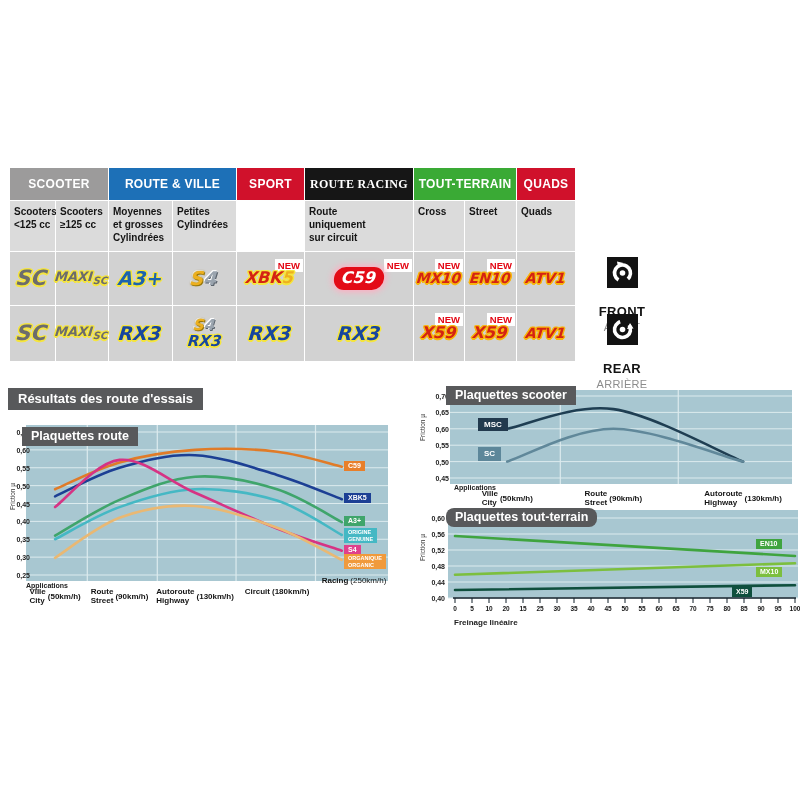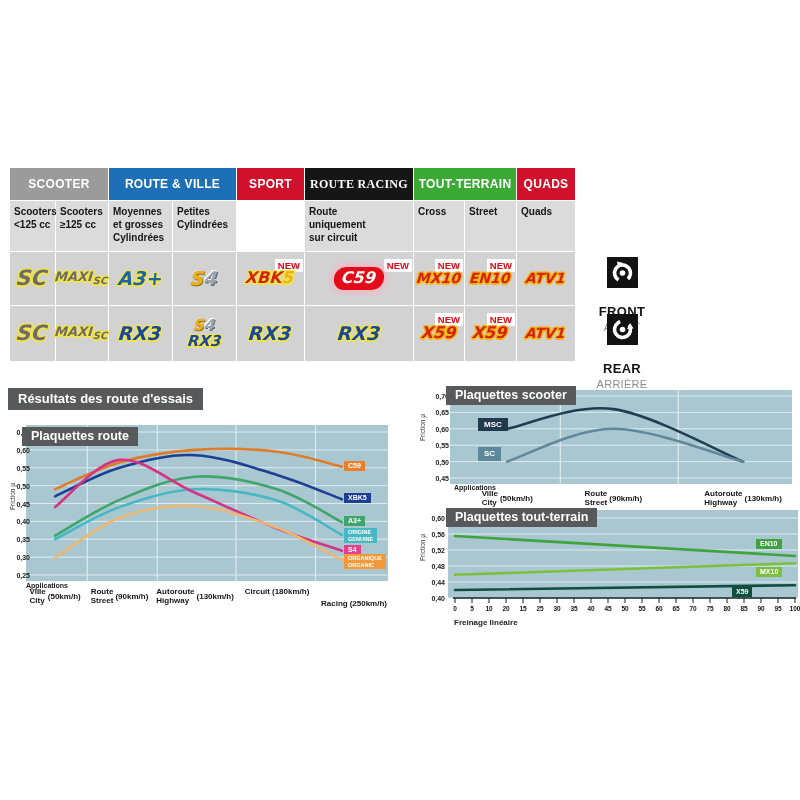--- a/index.html
+++ b/index.html
@@ -239,25 +239,25 @@
           <span>Highway</span>
         </div>
         <span style="font-weight: bold;">(130km/h)</span>
       </div>
       <div class="xcat" style="left: 269px; top: 164px;">
         <div class="stack">
           <span>Circuit</span>
         </div>
         <span style="font-weight: bold;">(180km/h)</span>
       </div>
-      <div class="xcat" style="left: 346px; top: 176px; align-items: flex-end;">
+      <div class="xcat" style="left: 346px; top: 153px; align-items: flex-end;">
         <div class="stack">
           <span>Racing</span>
         </div>
-        <span style="font-weight: bold;">(250km/h)</span>
+        <span style="font-weight: normal;">(250km/h)</span>
       </div>
       <div class="lgd" style="background: rgb(232, 127, 42); left: 336px; top: 37.6775px;">C59</div>
       <div class="lgd" style="background: rgb(28, 63, 148); left: 336px; top: 70.21px;">XBK5</div>
       <div class="lgd" style="background: rgb(63, 165, 107); left: 336px; top: 93.09px;">A3+</div>
       <div class="lgd small" style="background: rgb(69, 184, 196); left: 336px; top: 105.39px;">ORIGINE
 GENUINE</div>
       <div class="lgd" style="background: rgb(224, 64, 140); left: 336px; top: 121.69px;">S4</div>
       <div class="lgd small" style="background: rgb(240, 154, 60); left: 336px; top: 131.488px;">ORGANIQUE
 ORGANIC</div>
     </div>
@@ -357,21 +357,21 @@
       <div class="xtick" style="left: 224px; top: 99px;">55</div>
       <div class="xtick" style="left: 241px; top: 99px;">60</div>
       <div class="xtick" style="left: 258px; top: 99px;">65</div>
       <div class="xtick" style="left: 275px; top: 99px;">70</div>
       <div class="xtick" style="left: 292px; top: 99px;">75</div>
       <div class="xtick" style="left: 309px; top: 99px;">80</div>
       <div class="xtick" style="left: 326px; top: 99px;">85</div>
       <div class="xtick" style="left: 343px; top: 99px;">90</div>
       <div class="xtick" style="left: 360px; top: 99px;">95</div>
       <div class="xtick" style="left: 377px; top: 99px;">100</div>
-      <div class="titlebar chart-title" style="left: 28px; top: 2px;">Plaquettes tout-terrain</div>
+      <div class="titlebar chart-title" style="left: 28px; top: 2px; border-radius: 8px;">Plaquettes tout-terrain</div>
       <div class="ylab" style="left: 1px; top: 28px;">Friction µ</div>
       <div class="ytick" style="left: 5px; top: 12px;">0,60</div>
       <div class="ytick" style="left: 5px; top: 28px;">0,56</div>
       <div class="ytick" style="left: 5px; top: 44px;">0,52</div>
       <div class="ytick" style="left: 5px; top: 60px;">0,48</div>
       <div class="ytick" style="left: 5px; top: 76px;">0,44</div>
       <div class="ytick" style="left: 5px; top: 92px;">0,40</div>
       <div class="xlabel" style="left: 36px; top: 112px;">Freinage linéaire</div>
       <div class="lgd" style="background: rgb(63, 164, 63); left: 338px; top: 32.8px;">EN10</div>
       <div class="lgd" style="background: rgb(124, 191, 62); left: 338px; top: 61.2px;">MX10</div>

